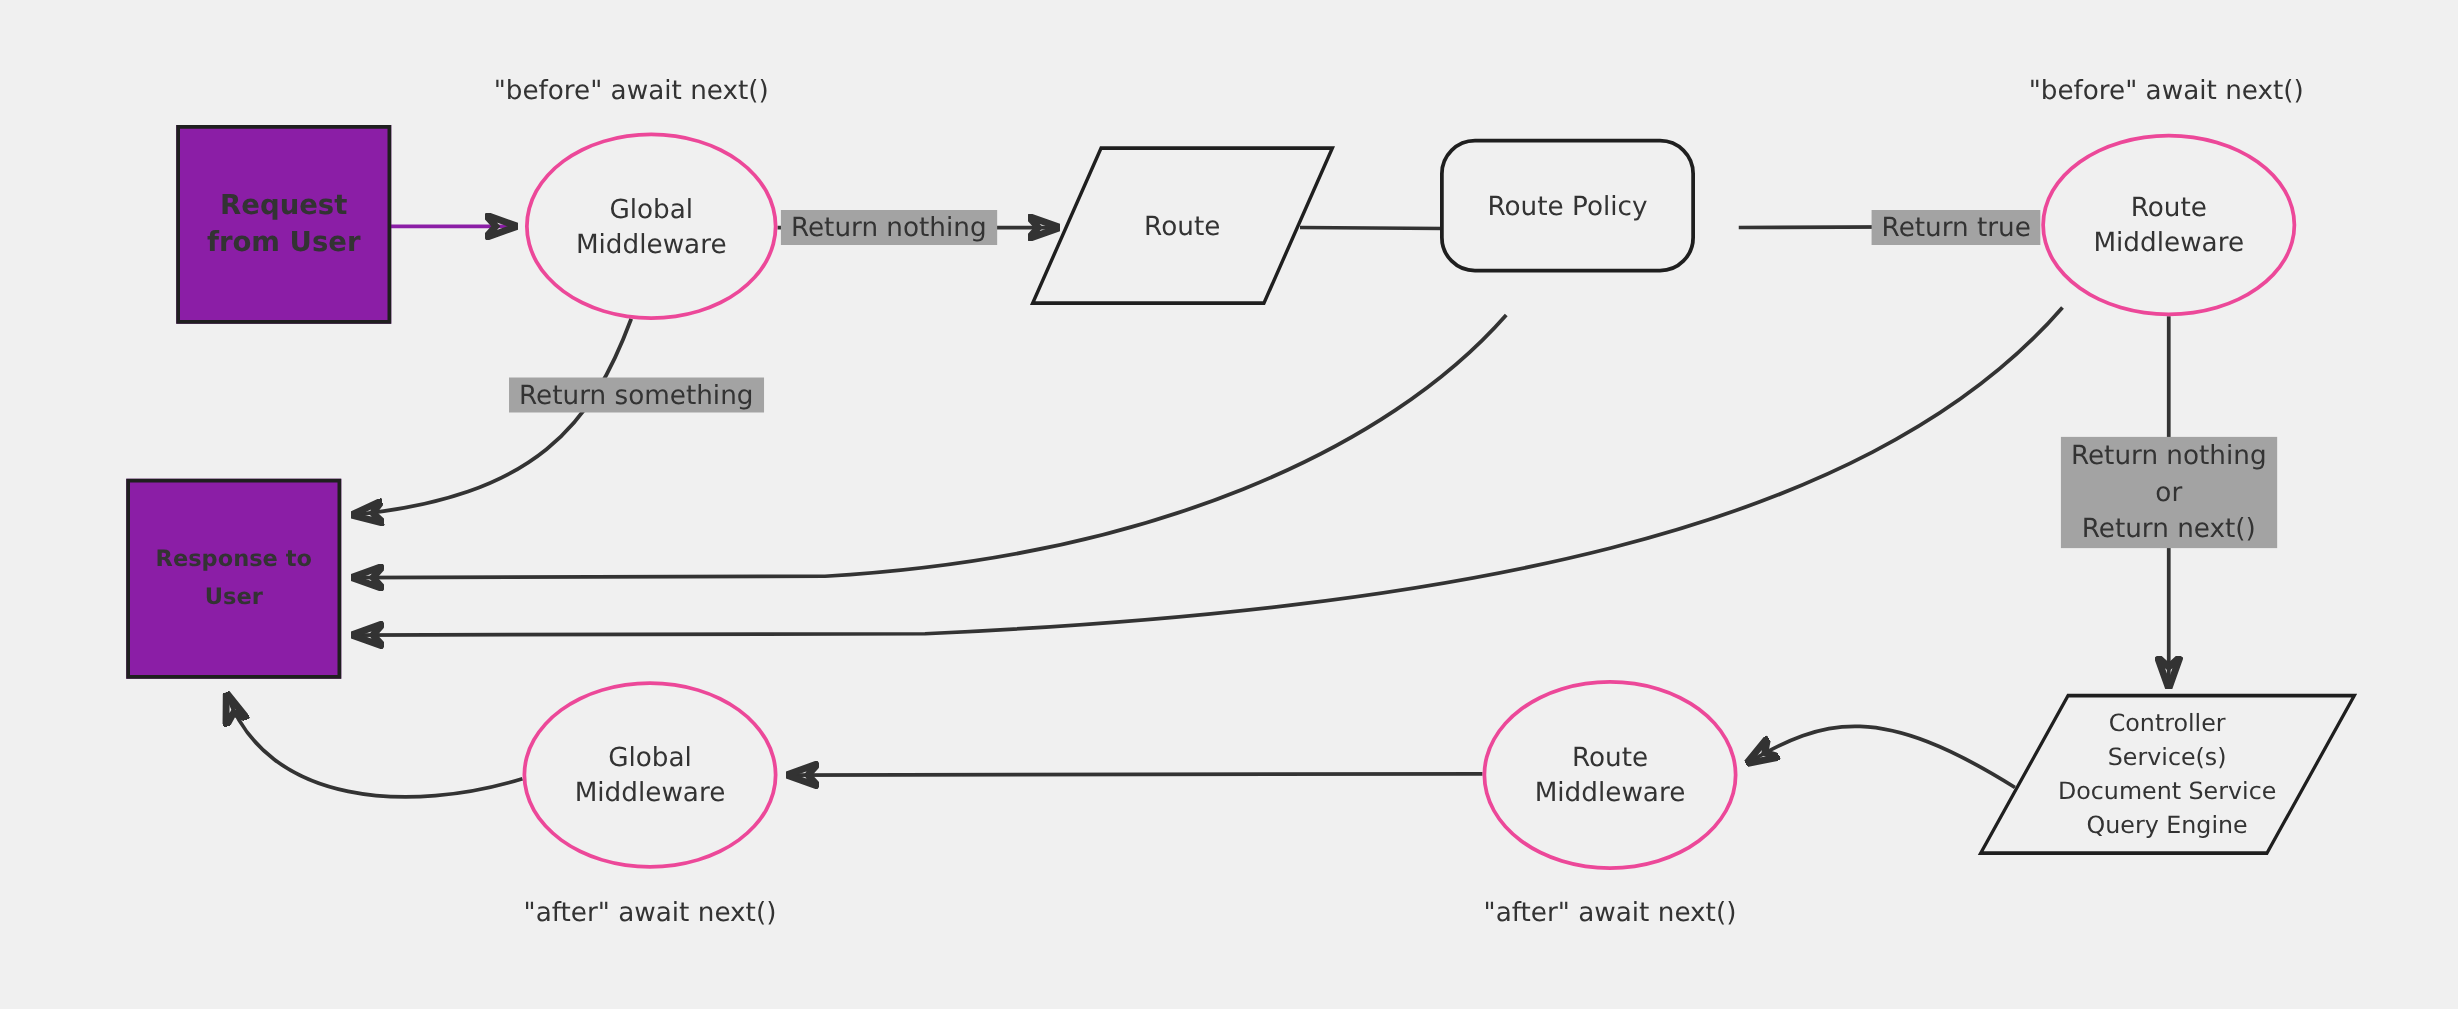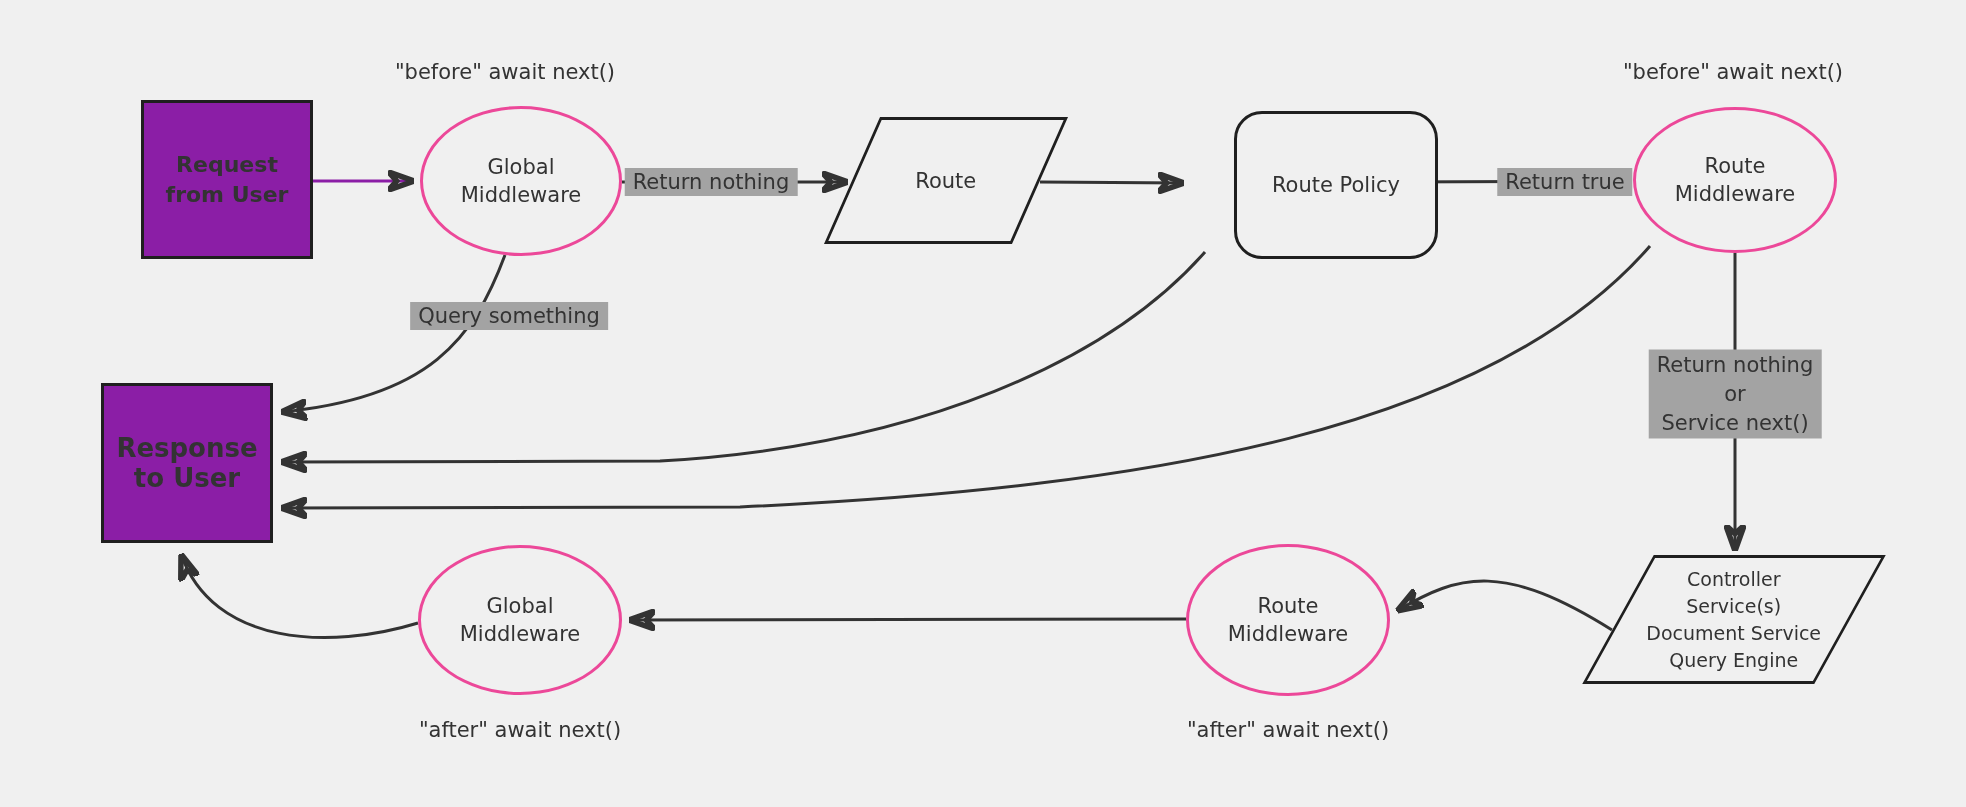--- a/index.html
+++ b/index.html
@@ -65,30 +65,30 @@
   </div>
 
   <div class="node ellipse" style="left:420px;top:106px;width:202px;height:150px;">
     <div class="lbl" style="width:130px;">Global Middleware</div>
   </div>
 
   <div class="node para para-route" style="left:852px;top:117px;width:188px;height:127px;">
     <div class="inner lbl">Route</div>
   </div>
 
-  <div class="node rounded" style="left:1234px;top:111px;width:204px;height:148px;">
+  <div class="node rounded" style="left:1152px;top:111px;width:204px;height:107px;">
     <div class="lbl">Route Policy</div>
   </div>
 
   <div class="node ellipse" style="left:1633px;top:107px;width:204px;height:146px;">
     <div class="lbl" style="width:130px;">Route Middleware</div>
   </div>
 
   <div class="node pbox" style="left:101px;top:383px;width:172px;height:160px;">
-    <div class="lbl" style="font-size:26px;line-height:30px;width:150px;text-align:center;">Response to User</div>
+    <div class="lbl" style="font-size:18px;line-height:30px;width:150px;text-align:center;">Response to User</div>
   </div>
 
   <div class="node para para-ctrl" style="left:1618px;top:555px;width:232px;height:129px;">
     <div class="inner">
       <div>Controller</div>
       <div>Service(s)</div>
       <div>Document Service</div>
       <div>Query Engine</div>
     </div>
   </div>
@@ -102,27 +102,27 @@
   </div>
 
   <div class="elabel plain" style="left:505px;top:72px;">"before" await next()</div>
 
   <div class="elabel plain" style="left:1733px;top:72px;">"before" await next()</div>
 
   <div class="elabel" style="left:711px;top:182px;">Return nothing</div>
 
   <div class="elabel" style="left:1565px;top:182px;">Return true</div>
 
-  <div class="elabel" style="left:509px;top:316px;">Query something</div>
+  <div class="elabel" style="left:509px;top:316px;">Return something</div>
 
 
 
   <div class="elabel multi" style="left:1735px;top:394px;">
     <div>Return nothing</div>
     <div>or</div>
-    <div>Service next()</div>
+    <div>Return next()</div>
   </div>
 
   <div class="elabel plain" style="left:1288px;top:730px;">"after" await next()</div>
 
   <div class="elabel plain" style="left:520px;top:730px;">"after" await next()</div>
 
 </div>
 
 </body></html>

